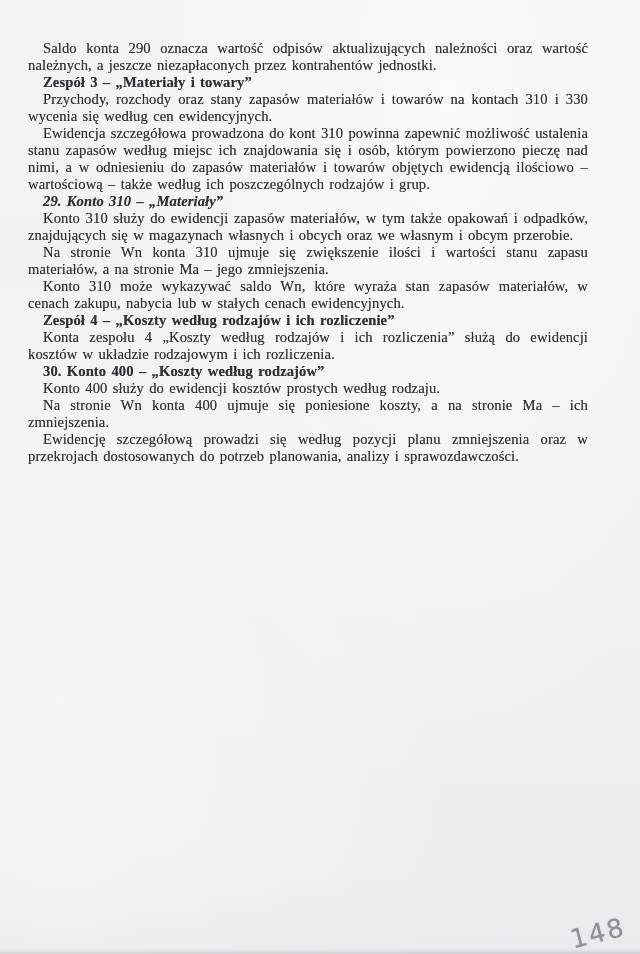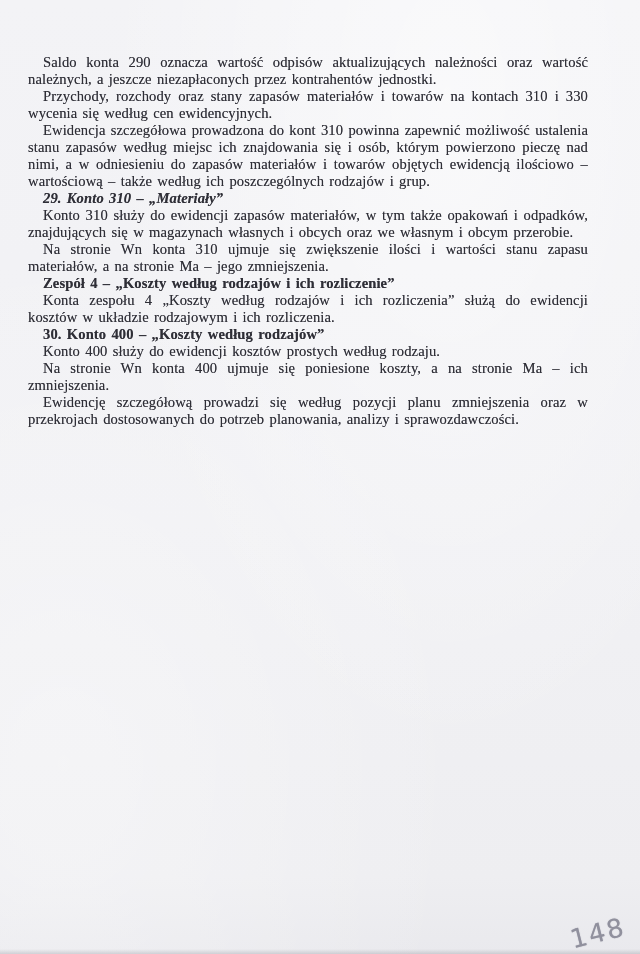--- a/index.html
+++ b/index.html
@@ -12,21 +12,21 @@
     background:
       radial-gradient(ellipse at 70% 10%, rgba(255,255,255,0.55), rgba(255,255,255,0) 55%),
       radial-gradient(ellipse at 10% 80%, rgba(255,255,255,0.35), rgba(255,255,255,0) 50%),
       linear-gradient(180deg, #f3f3f6 0%, #f1f1f4 55%, #eeeef1 92%, #e9e9ed 100%);
     font-family: "Liberation Serif", "DejaVu Serif", serif;
     color: #2e2e36;
   }
   .content {
     position: absolute;
     left: 28px;
-    top: 54px;
+    top: 40px;
     width: 560px;
     font-size: 14.6px;
     line-height: 17px;
     text-align: justify;
     letter-spacing: 0.1px;
     word-spacing: 1.5px;
     text-shadow: 0 0 0.6px rgba(46,46,56,0.55);
   }
   .content p, .content h2 {
     margin: 0;
@@ -62,26 +62,28 @@
   }
 </style>
 </head>
 <body>
 
 <div class="page">
   <div class="content">
 
     <p>Saldo konta 290 oznacza wartość odpisów aktualizujących należności oraz wartość należnych, a jeszcze niezapłaconych przez kontrahentów jednostki.</p>
 
+    <h2 class="mt-z3">Zespół 3 – „Materiały i towary”</h2>
     <p>Przychody, rozchody oraz stany zapasów materiałów i towarów na kontach 310 i 330 wycenia się według cen ewidencyjnych.</p>
     <p>Ewidencja szczegółowa prowadzona do kont 310 powinna zapewnić możliwość ustalenia stanu zapasów według miejsc ich znajdowania się i osób, którym powierzono pieczę nad nimi, a w odniesieniu do zapasów materiałów i towarów objętych ewidencją ilościowo – wartościową – także według ich poszczególnych rodzajów i grup.</p>
 
     <h2 class="mt-29">29. Konto 310 – „Materiały”</h2>
     <p>Konto 310 służy do ewidencji zapasów materiałów, w tym także opakowań i odpadków, znajdujących się w magazynach własnych i obcych oraz we własnym i obcym przerobie.</p>
     <p>Na stronie Wn konta 310 ujmuje się zwiększenie ilości i wartości stanu zapasu materiałów, a na stronie Ma – jego zmniejszenia.</p>
+    <p>Konto 310 może wykazywać saldo Wn, które wyraża stan zapasów materiałów, w cenach zakupu, nabycia lub w stałych cenach ewidencyjnych.</p>
 
     <h2 class="mt-z4">Zespół 4 – „Koszty według rodzajów i ich rozliczenie”</h2>
     <p>Konta zespołu 4 „Koszty według rodzajów i ich rozliczenia” służą do ewidencji kosztów w układzie rodzajowym i ich rozliczenia.</p>
 
     <h2 class="mt-30">30. Konto 400 – „Koszty według rodzajów”</h2>
     <p>Konto 400 służy do ewidencji kosztów prostych według rodzaju.</p>
     <p>Na stronie Wn konta 400 ujmuje się poniesione koszty, a na stronie Ma – ich zmniejszenia.</p>
     <p>Ewidencję szczegółową prowadzi się według pozycji planu zmniejszenia oraz w przekrojach dostosowanych do potrzeb planowania, analizy i sprawozdawczości.</p>
 
   </div>

